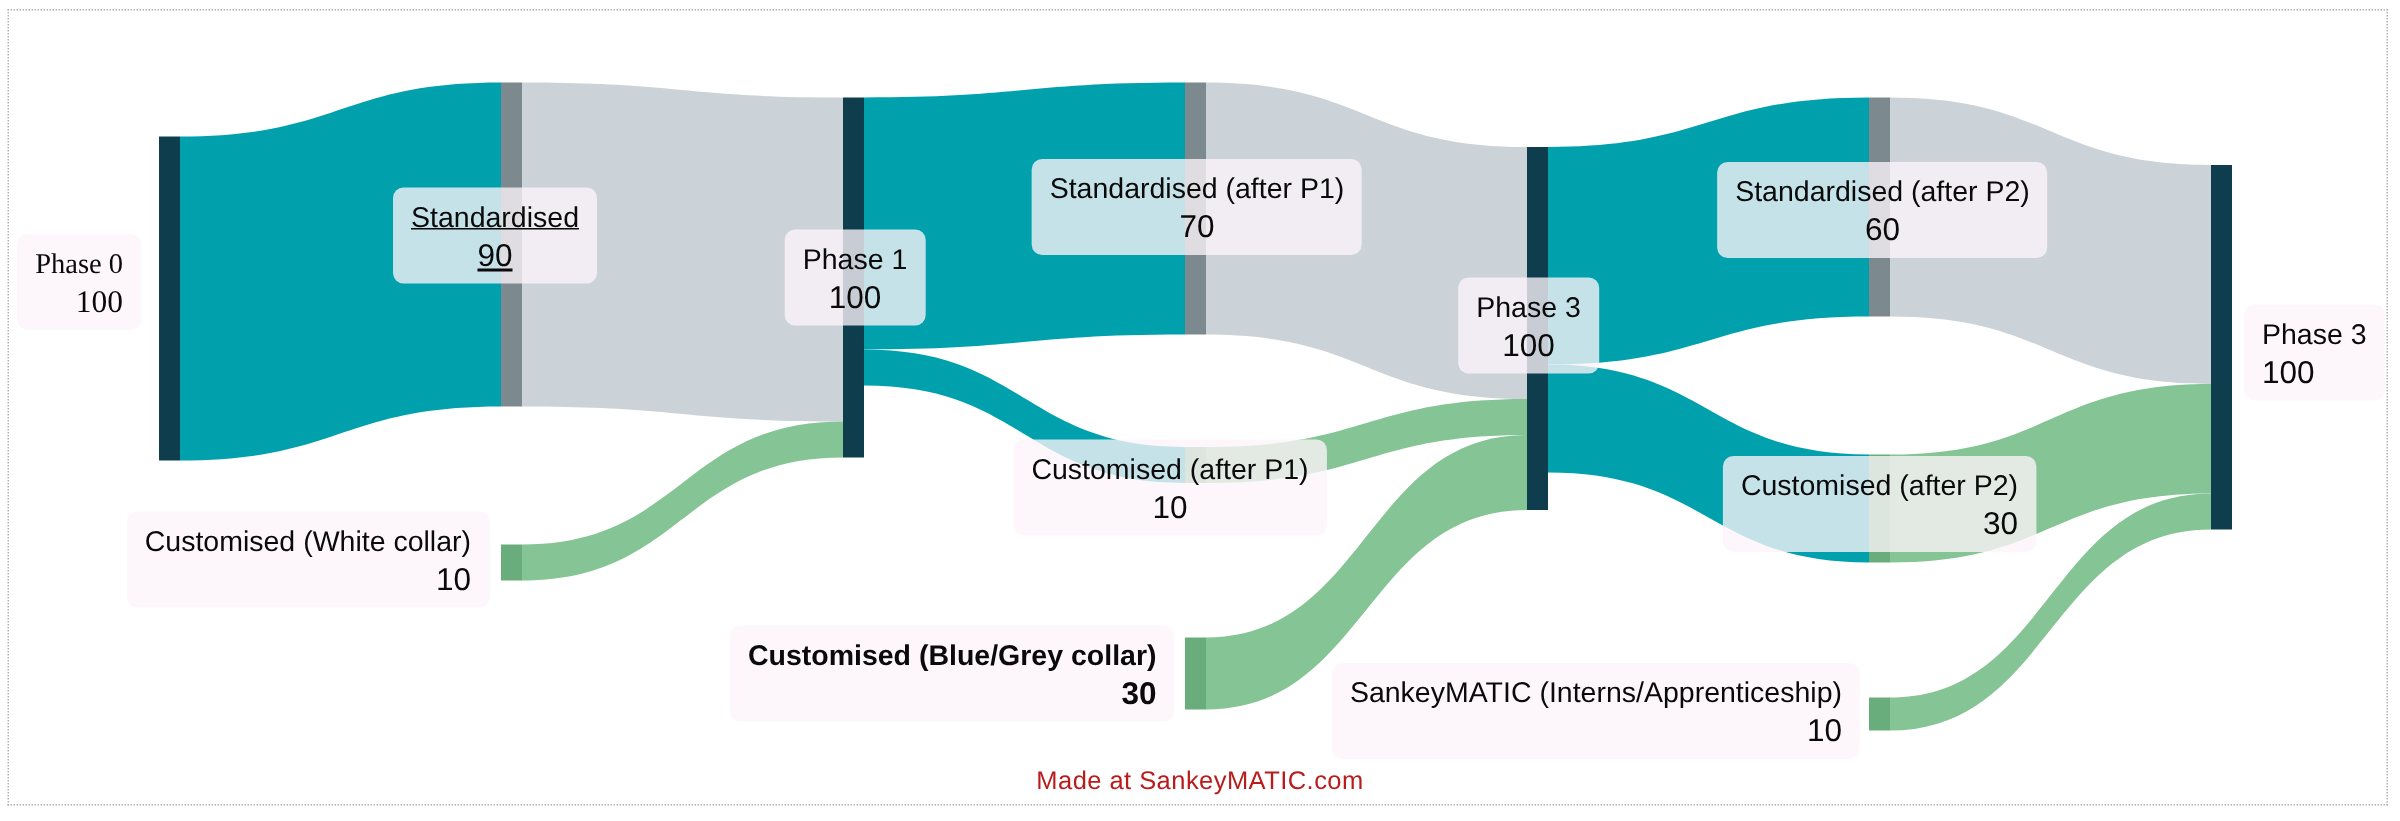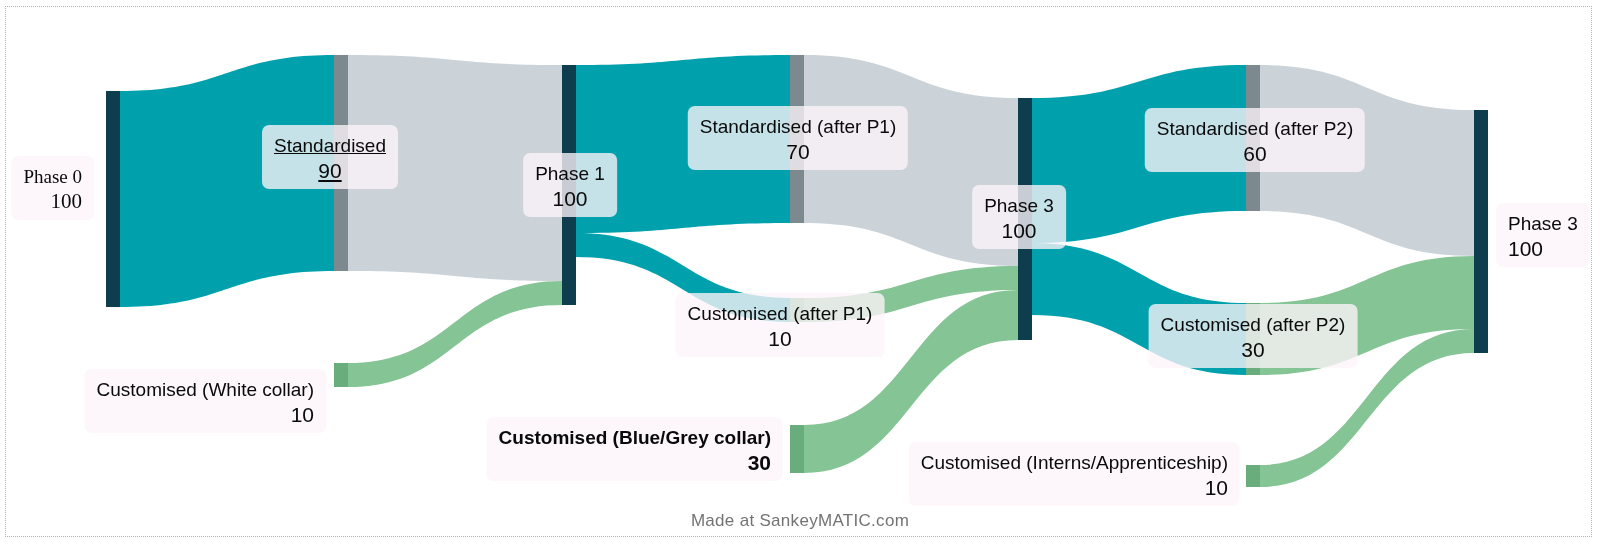--- a/index.html
+++ b/index.html
@@ -27,21 +27,21 @@
     color:#0a0a0a;
   }
   .nlabel .nname{display:block;}
   .nlabel .nvalue{display:block;font-size:21px;}
   .nlabel.center{transform:translate(-50%,-50%);text-align:center;}
   .nlabel.rightanchor{transform:translate(-100%,-50%);text-align:right;}
   .nlabel.leftanchor{transform:translate(0,-50%);text-align:left;}
   .credit{
     position:absolute;left:800px;top:521px;
     transform:translate(-50%,-50%);
-    font-size:17px;color:#737373;letter-spacing:0.3px;
+    font-size:17px;color:#b91c1c;letter-spacing:0.3px;
   }
 </style>
 </head>
 <body>
 
 <div class="canvas">
 
   <svg class="sankey" width="1600" height="547" viewBox="0 0 1600 547">
       <path d="M 120,91 C 227,91 227,55 334,55 L 334,271 C 227,271 227,307 120,307 Z" fill="#00a1ad"></path>
       <path d="M 348,55 C 455,55 455,65 562,65 L 562,281 C 455,281 455,271 348,271 Z" fill="#ccd3d8"></path>
@@ -73,21 +73,21 @@
   <div class="nlabel rightanchor" style="left:94px;top:188px;font-family:Liberation Serif, serif;">
     <span class="nname">Phase 0</span>
     <span class="nvalue">100</span>
   </div>
 
   <div class="nlabel center" style="left:330px;top:157px;text-decoration:underline;">
     <span class="nname">Standardised</span>
     <span class="nvalue">90</span>
   </div>
 
-  <div class="nlabel rightanchor" style="left:326px;top:373px;margin-top:28px;">
+  <div class="nlabel rightanchor" style="left:326px;top:373px;">
     <span class="nname">Customised (White collar)</span>
     <span class="nvalue">10</span>
   </div>
 
   <div class="nlabel center" style="left:570px;top:185px;">
     <span class="nname">Phase 1</span>
     <span class="nvalue">100</span>
   </div>
 
   <div class="nlabel center" style="left:798px;top:138px;">
@@ -108,27 +108,27 @@
   <div class="nlabel center" style="left:1019px;top:217px;">
     <span class="nname">Phase 3</span>
     <span class="nvalue">100</span>
   </div>
 
   <div class="nlabel center" style="left:1255px;top:140px;">
     <span class="nname">Standardised (after P2)</span>
     <span class="nvalue">60</span>
   </div>
 
-  <div class="nlabel center" style="left:1253px;top:336px;">
+  <div class="nlabel center" style="left:1253px;top:336px;text-align:right;">
     <span class="nname">Customised (after P2)</span>
     <span class="nvalue">30</span>
   </div>
 
   <div class="nlabel rightanchor" style="left:1240px;top:474px;">
-    <span class="nname">Customised (Interns/Apprenticeship)</span>
+    <span class="nname">SankeyMATIC (Interns/Apprenticeship)</span>
     <span class="nvalue">10</span>
   </div>
 
   <div class="nlabel leftanchor" style="left:1496px;top:235px;">
     <span class="nname">Phase 3</span>
     <span class="nvalue">100</span>
   </div>
 
   <div class="credit">Made at SankeyMATIC.com</div>
 

